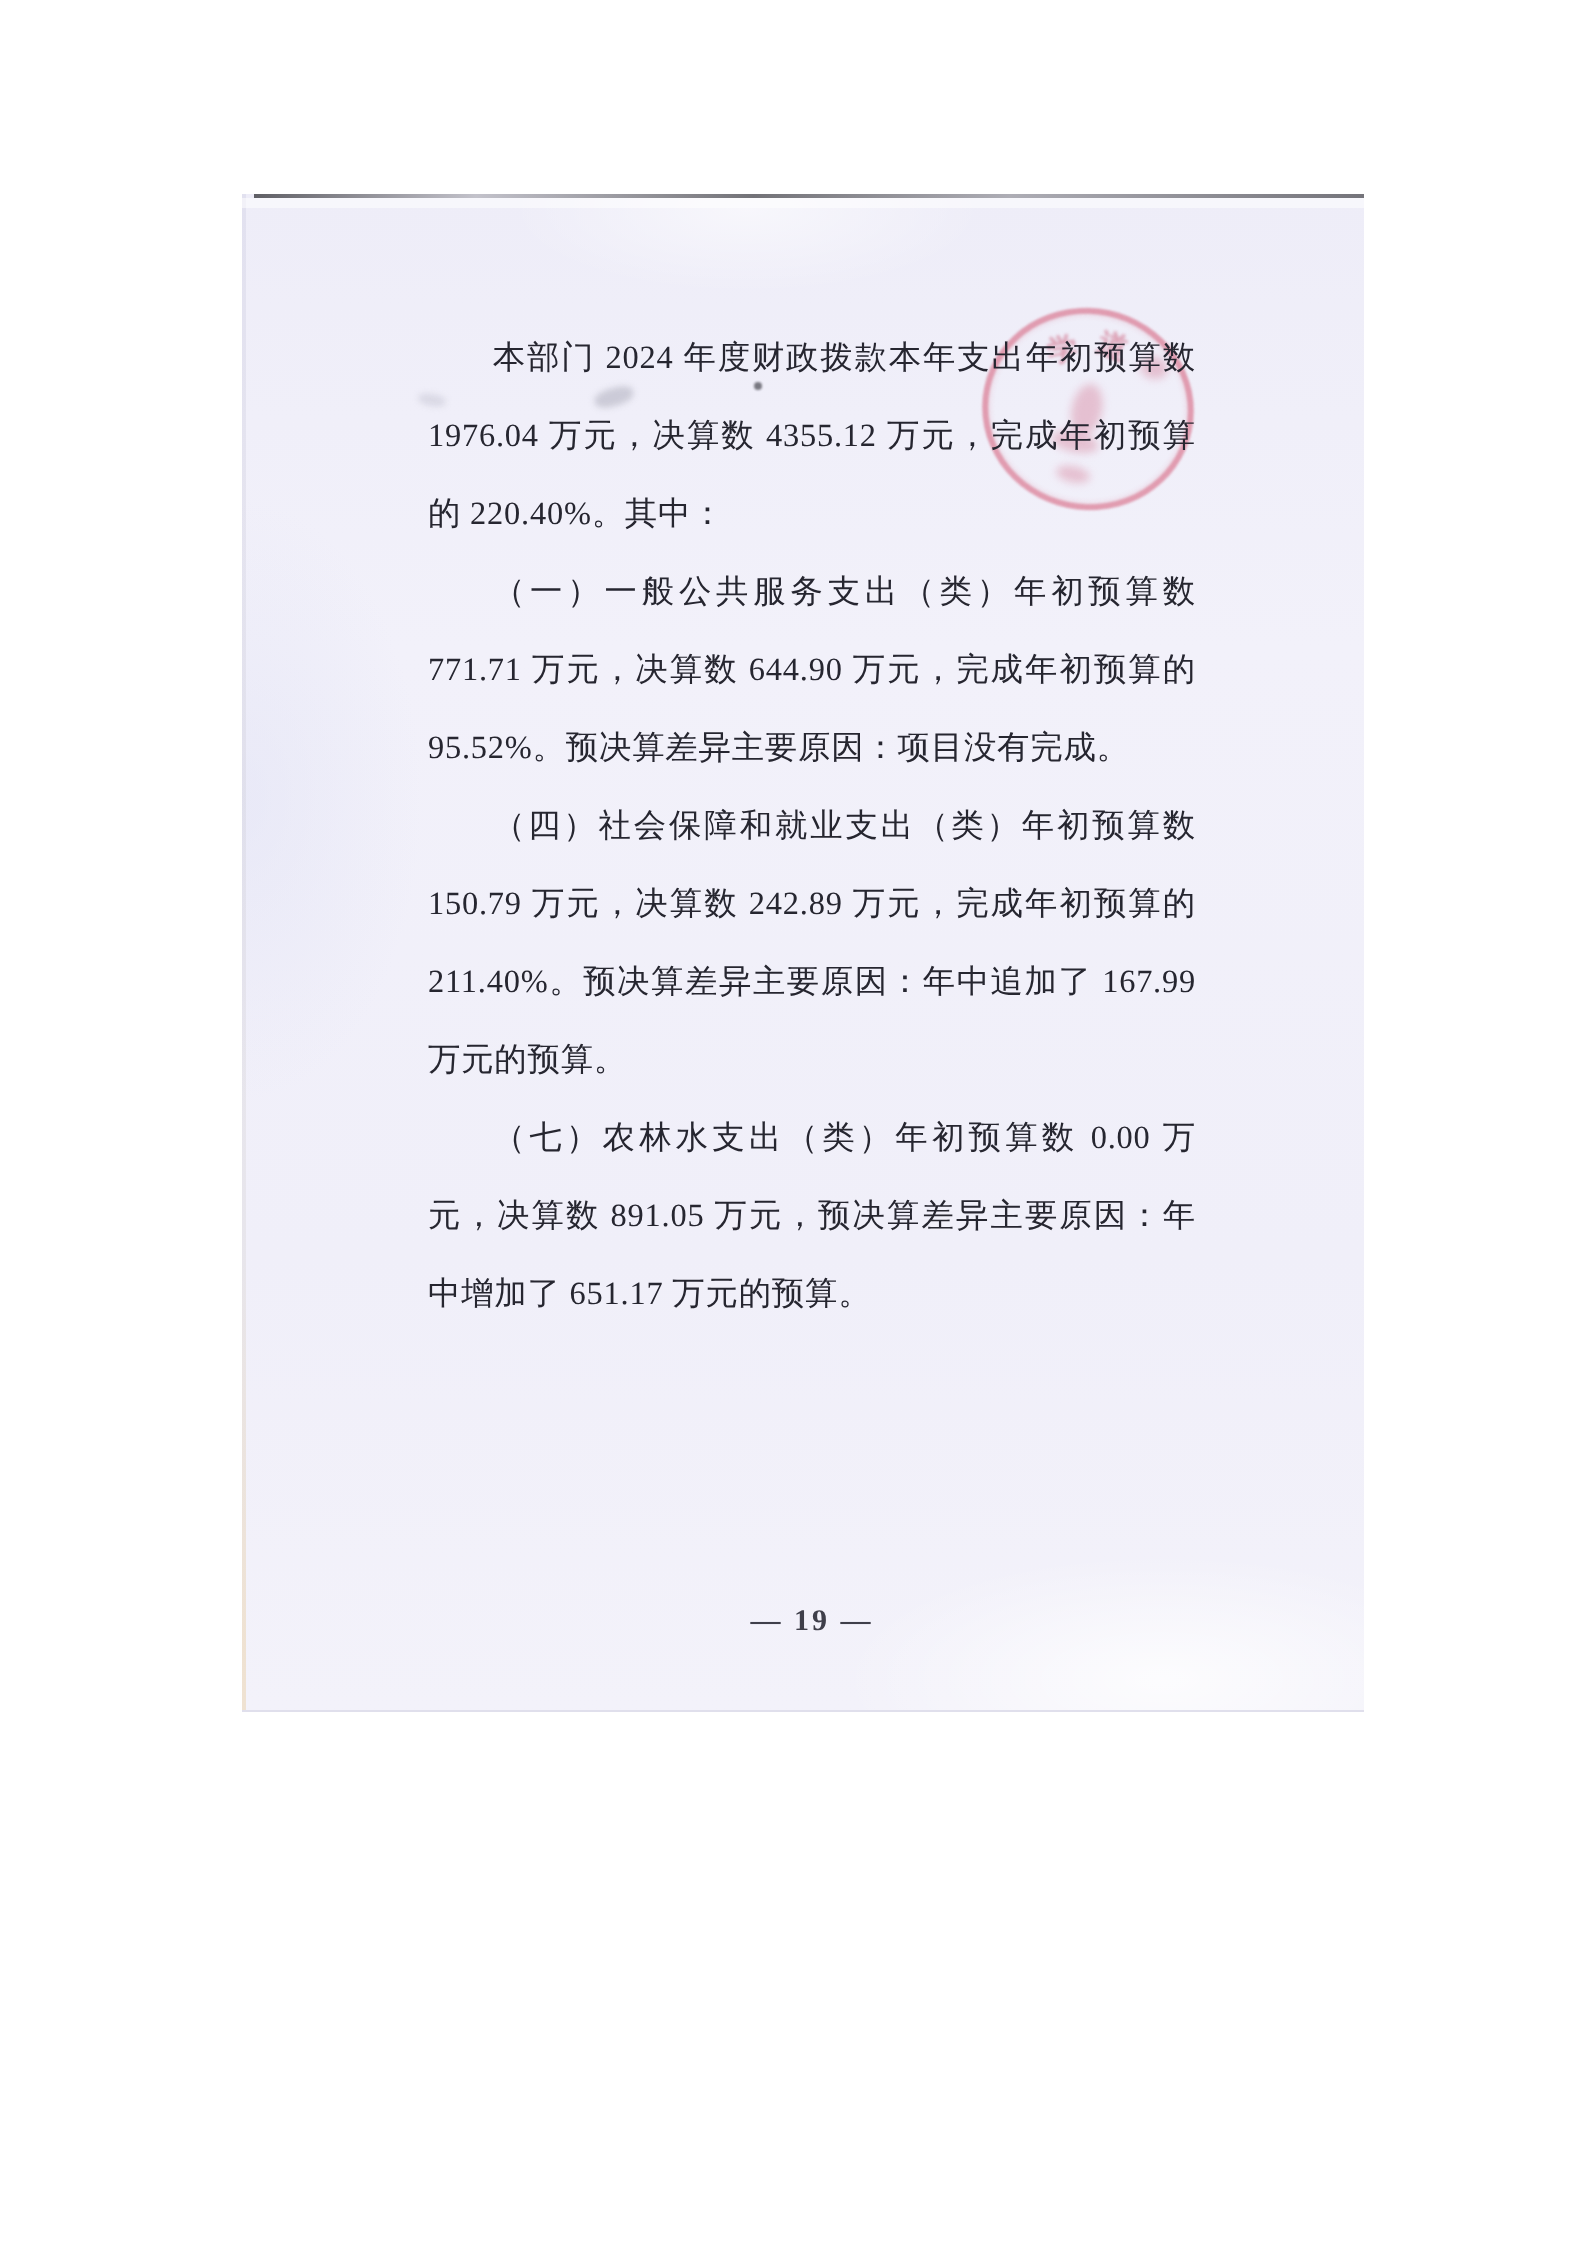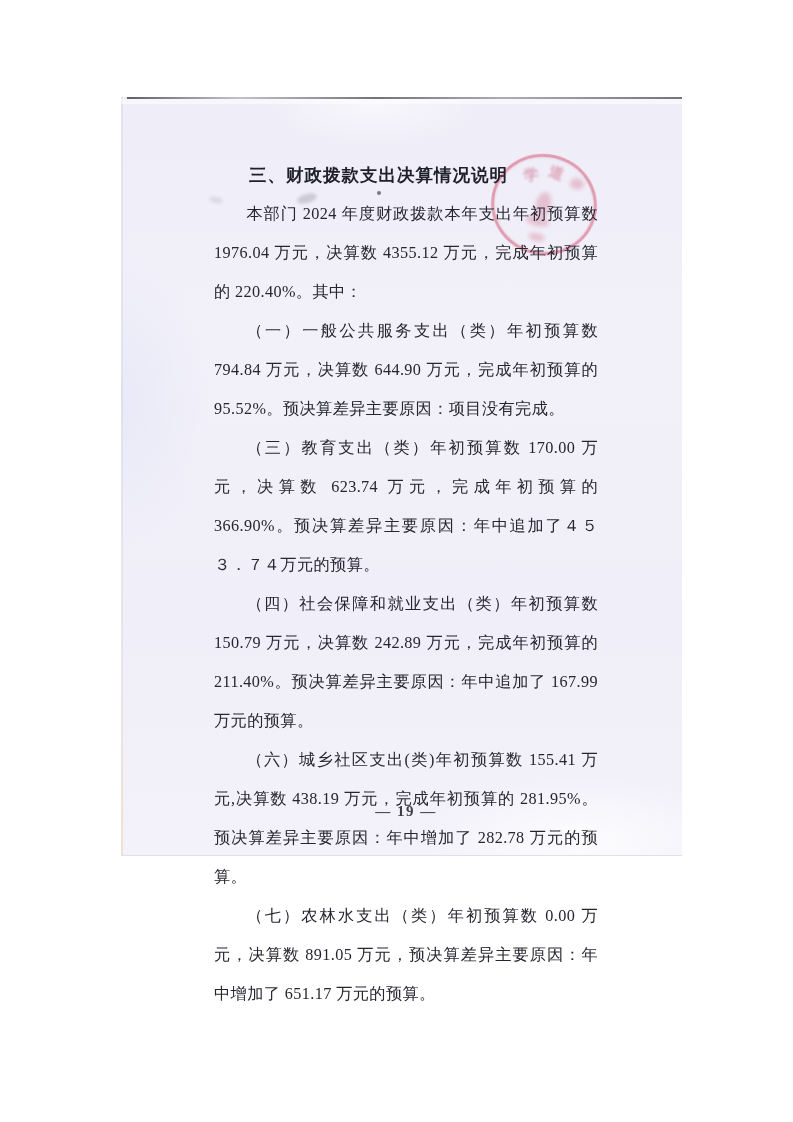--- a/index.html
+++ b/index.html
@@ -175,24 +175,21 @@
       <div class="stamp-ring"></div>
       <span class="stamp-char c0">学</span>
       <span class="stamp-char c1">道</span>
       <div class="stamp-blob b1"></div>
       <div class="stamp-blob b2"></div>
       <div class="stamp-blob b3"></div>
       <div class="stamp-blob b4"></div>
     </div>
 
     <div class="content">
-      <h3 class="doc-title">三、财政拨款支出决算情况说明</h3>
       <p class="para">本部门 2024 年度财政拨款本年支出年初预算数 1976.04 万元，决算数 4355.12 万元，完成年初预算的 220.40%。其中：</p>
-      <p class="para">（一）一般公共服务支出（类）年初预算数 794.84 万元，决算数 644.90 万元，完成年初预算的 95.52%。预决算差异主要原因：项目没有完成。</p>
-      <p class="para">（三）教育支出（类）年初预算数 170.00 万元，决算数 623.74 万元，完成年初预算的 366.90%。预决算差异主要原因：年中追加了４５３．７４万元的预算。</p>
+      <p class="para">（一）一般公共服务支出（类）年初预算数 771.71 万元，决算数 644.90 万元，完成年初预算的 95.52%。预决算差异主要原因：项目没有完成。</p>
       <p class="para">（四）社会保障和就业支出（类）年初预算数 150.79 万元，决算数 242.89 万元，完成年初预算的 211.40%。预决算差异主要原因：年中追加了 167.99 万元的预算。</p>
-      <p class="para">（六）城乡社区支出(类)年初预算数 155.41 万元,决算数 438.19 万元，完成年初预算的 281.95%。预决算差异主要原因：年中增加了 282.78 万元的预算。</p>
       <p class="para">（七）农林水支出（类）年初预算数 0.00 万元，决算数 891.05 万元，预决算差异主要原因：年中增加了 651.17 万元的预算。</p>
     </div>
 
     <div class="page-number">— 19 —</div>
   </div>
 </div>
 
 </body></html>

